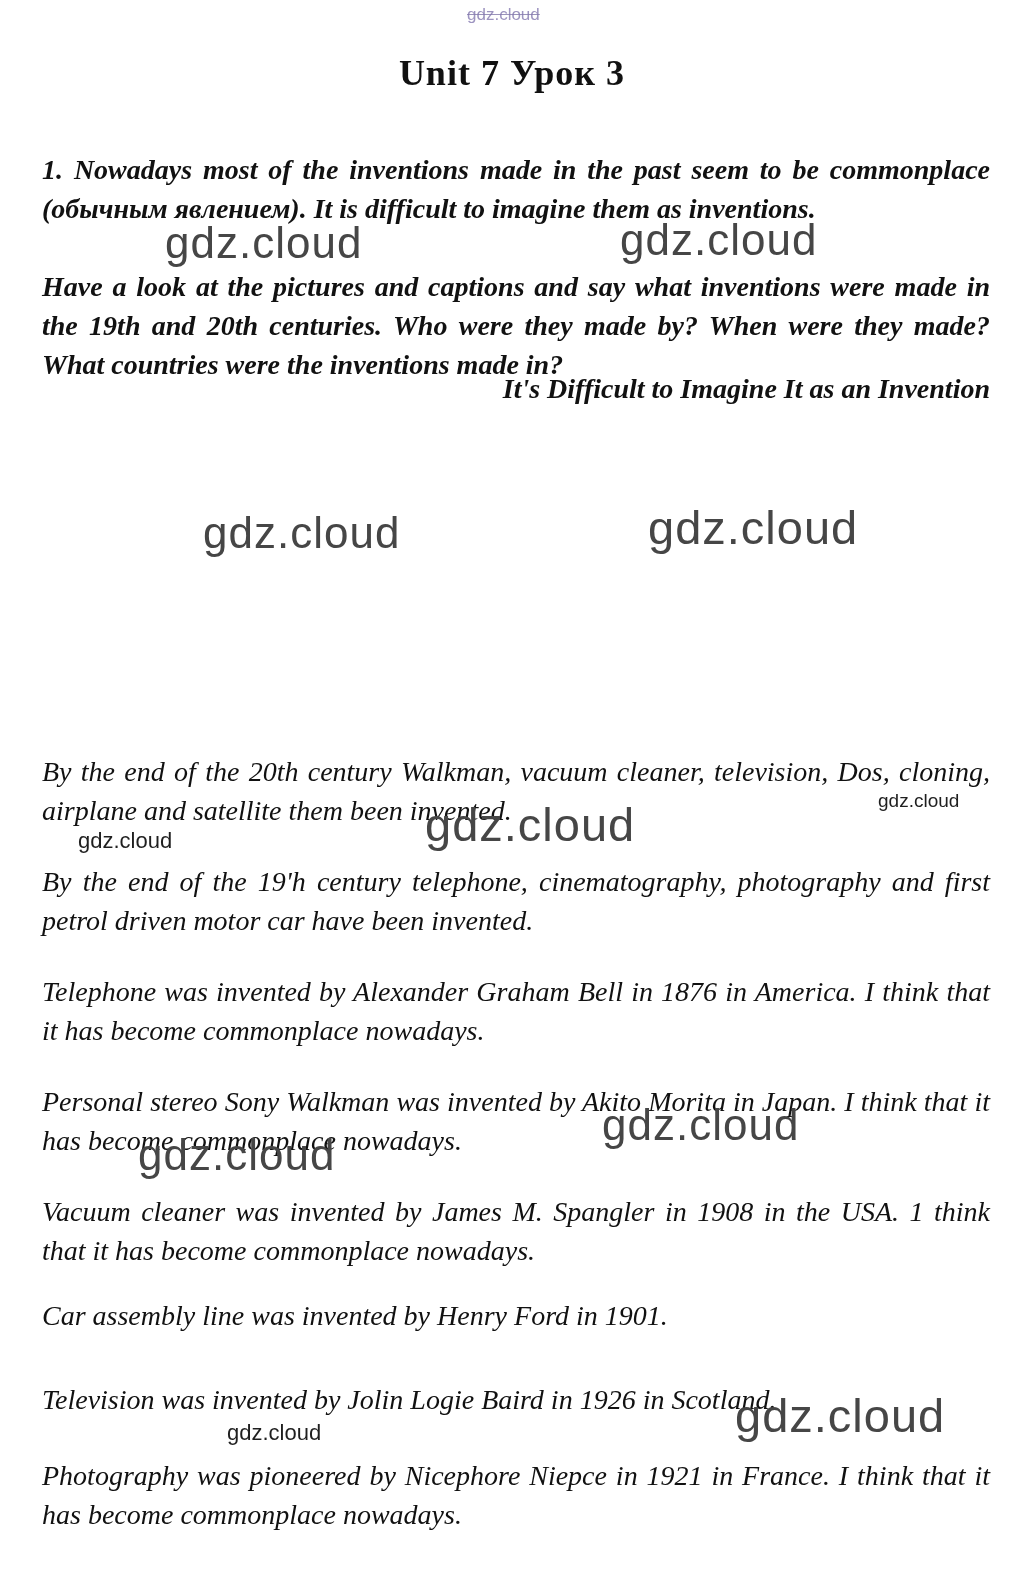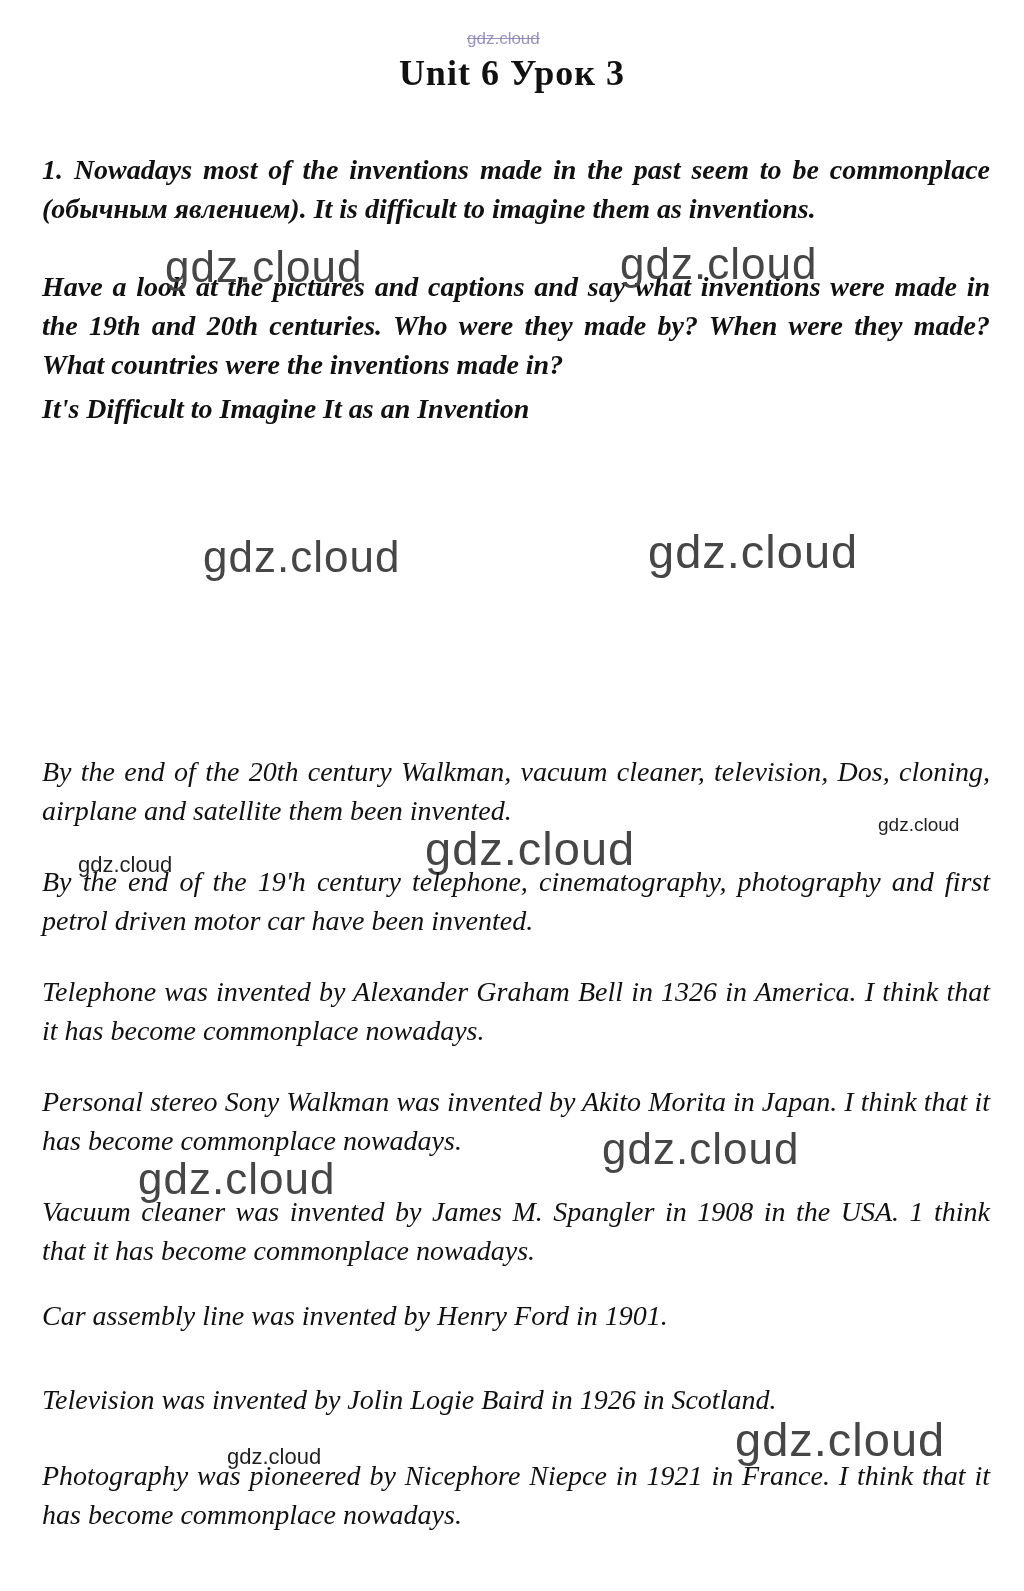--- a/index.html
+++ b/index.html
@@ -36,62 +36,61 @@
   }
   .bold { font-weight: bold; }
   .nojust { text-align: left; }
   
   .wm {
     position: absolute;
     font-family: "Liberation Sans", sans-serif;
     color: #464646;
     white-space: nowrap;
     pointer-events: none;
-    margin-top: 24px;
   }
   .wm-lg { font-size: 44px; letter-spacing: 1px; }
   .wm-xl { font-size: 47px; letter-spacing: 1px; }
   .wm-sm { font-size: 19px; color: #1f1f1f; }
   .wm-md { font-size: 22px; color: #1f1f1f; }
   .wm-top {
     font-size: 17px;
     color: #9d94c0;
     text-decoration: line-through;
     text-decoration-color: rgba(130,120,170,0.8);
   }
 </style>
 </head>
 <body>
 
 <div class="page">
 
   <div class="wm wm-top" style="left:467px; top:5px;">gdz.cloud</div>
 
-  <h1 class="title">Unit 6 Урок 3</h1>
+  <h1 class="title">Unit 7 Урок 3</h1>
 
   <p class="para bold" style="top:146px;">1. Nowadays most of the inventions made in the past seem to be commonplace (обычным явлением). It is difficult to imagine them as inventions.</p>
   <p class="para bold" style="top:263px;">Have a look at the pictures and captions and say what inventions were made in the 19th and 20th centuries. Who were they made by? When were they made? What countries were the inventions made in?</p>
-  <p class="para bold nojust" style="top:385px;">It's Difficult to Imagine It as an Invention</p>
+  <p class="para bold nojust" style="top:365px;text-align:right;">It's Difficult to Imagine It as an Invention</p>
 
   <div class="wm wm-lg" style="left:165px; top:218px;">gdz.cloud</div>
   <div class="wm wm-lg" style="left:620px; top:215px;">gdz.cloud</div>
 
 
   <div class="wm wm-lg" style="left:203px; top:508px;">gdz.cloud</div>
   <div class="wm wm-xl" style="left:648px; top:500px;">gdz.cloud</div>
 
   <p class="para" style="top:748px;">By the end of the 20th century Walkman, vacuum cleaner, television, Dos, cloning, airplane and satellite them been invented.</p>
 
   <div class="wm wm-sm" style="left:878px; top:790px;">gdz.cloud</div>
   <div class="wm wm-xl" style="left:425px; top:797px;">gdz.cloud</div>
   <div class="wm wm-md" style="left:78px; top:828px;">gdz.cloud</div>
 
   <p class="para" style="top:858px;">By the end of the 19'h century telephone, cinematography, photography and first petrol driven motor car have been invented.</p>
 
-  <p class="para" style="top:968px;">Telephone was invented by Alexander Graham Bell in 1326 in America. I think that it has become commonplace nowadays.</p>
+  <p class="para" style="top:968px;">Telephone was invented by Alexander Graham Bell in 1876 in America. I think that it has become commonplace nowadays.</p>
 
   <p class="para" style="top:1078px;">Personal stereo Sony Walkman was invented by Akito Morita in Japan. I think that it has become commonplace nowadays.</p>
 
   <div class="wm wm-lg" style="left:602px; top:1100px;">gdz.cloud</div>
   <div class="wm wm-lg" style="left:138px; top:1130px;">gdz.cloud</div>
 
   <p class="para" style="top:1188px;">Vacuum cleaner was invented by James M. Spangler in 1908 in the USA. 1 think that it has become commonplace nowadays.</p>
 
   <p class="para nojust" style="top:1292px;">Car assembly line was invented by Henry Ford in 1901.</p>
 

